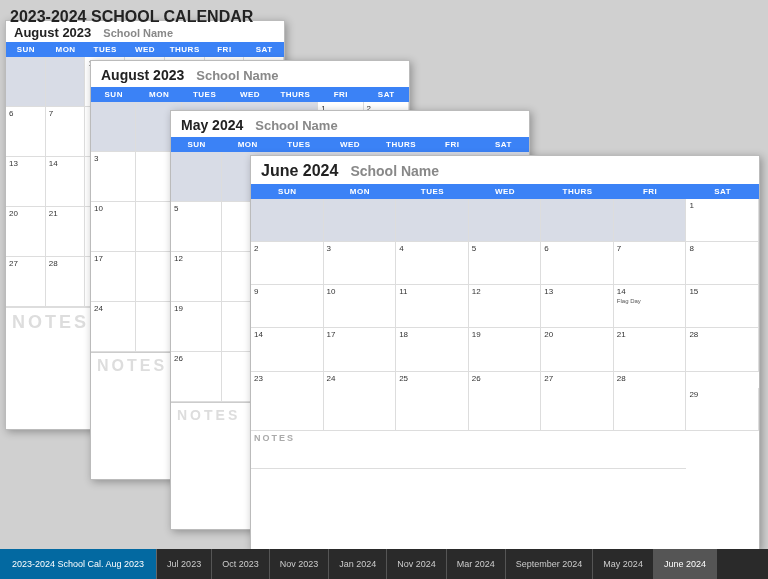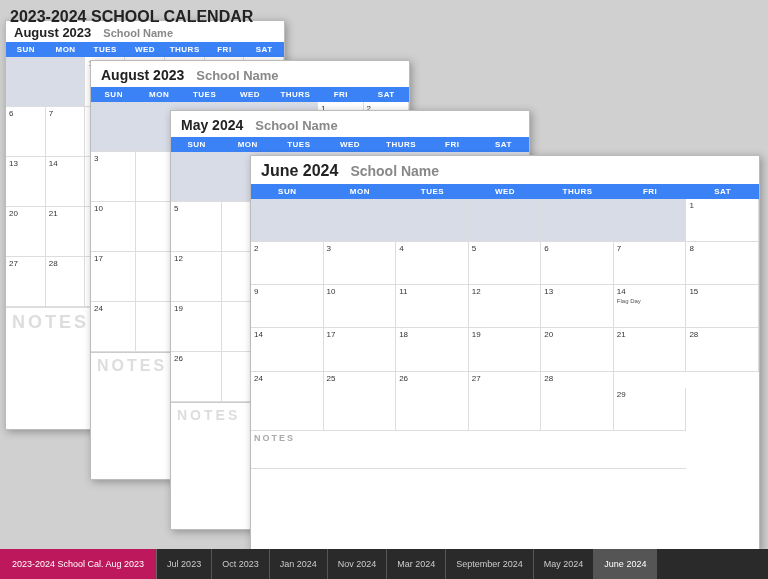--- a/index.html
+++ b/index.html
@@ -151,21 +151,21 @@
       bottom: 0;
       left: 0;
       width: 768px;
       height: 30px;
       background: #2a2a2a;
       display: flex;
       align-items: center;
     }
 
     .tab-bar-title {
-      background: #be185d;
+      background: #0369a1;
       color: white;
       font-size: 9px;
       padding: 0 12px;
       height: 100%;
       display: flex;
       align-items: center;
       border-right: 1px solid #666;
       min-width: 130px;
     }
 
@@ -510,20 +510,23 @@
           <span class="day-num">20</span>
         </div>
       <div class="cal-cell" style="min-height:40px;">
           <span class="day-num">21</span>
         </div>
       <div class="cal-cell" style="min-height:40px;">
           <span class="day-num">28</span>
         </div>
 
       <div class="cal-cell" style="min-height:40px;">
+          <span class="day-num">23</span>
+        </div>
+      <div class="cal-cell" style="min-height:40px;">
           <span class="day-num">24</span>
         </div>
       <div class="cal-cell" style="min-height:40px;">
           <span class="day-num">25</span>
         </div>
       <div class="cal-cell" style="min-height:40px;">
           <span class="day-num">26</span>
         </div>
       <div class="cal-cell" style="min-height:40px;">
           <span class="day-num">27</span>
@@ -539,19 +542,20 @@
         <span style="font-size:9px;font-weight:bold;color:#aaa;letter-spacing:2px;">NOTES</span>
       </div>
     </div>
   </div>
 </div>
 
 <div class="tab-bar">
   <div class="tab-bar-title">2023-2024 School Cal. Aug 2023</div>
   <div class="tab-item">Jul 2023</div>
   <div class="tab-item">Oct 2023</div>
+  <div class="tab-item">Nov 2023</div>
   <div class="tab-item">Jan 2024</div>
   <div class="tab-item">Nov 2024</div>
   <div class="tab-item">Mar 2024</div>
   <div class="tab-item">September 2024</div>
   <div class="tab-item">May 2024</div>
   <div class="tab-item" style="background:#555;color:white;">June 2024</div>
 </div>
 
 </body></html>

